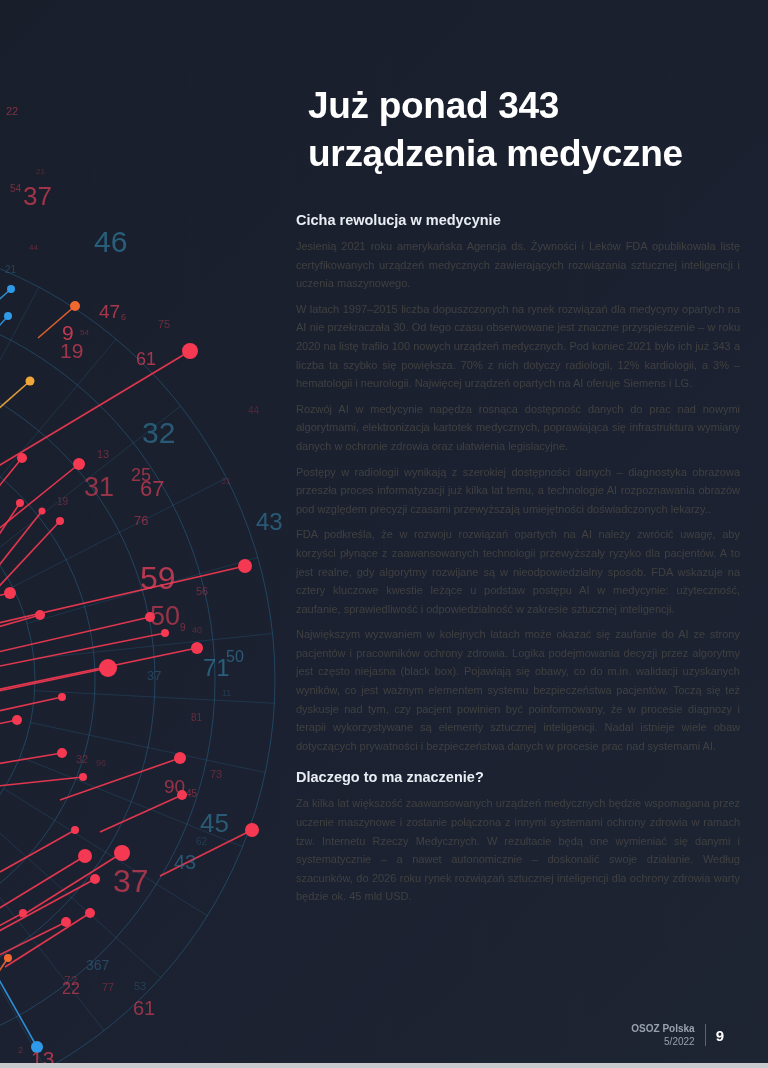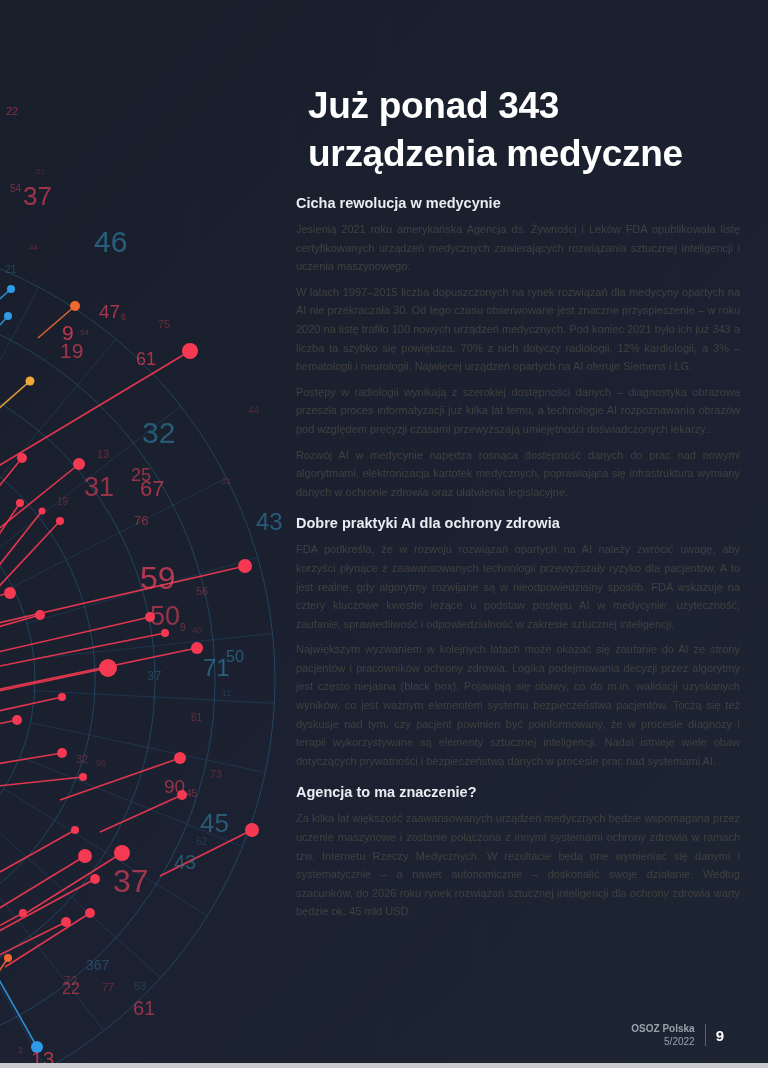--- a/index.html
+++ b/index.html
@@ -6,21 +6,21 @@
   body{
     width:768px;height:1068px;position:relative;overflow:hidden;
     background:linear-gradient(135deg,#181e2a 0%,#1b2130 55%,#1d2432 100%);
     font-family:"Liberation Sans",sans-serif;
   }
   #deco{position:absolute;left:0;top:0;width:768px;height:1068px;pointer-events:none}
   #deco text{font-family:"Liberation Sans",sans-serif}
   .article{position:absolute;left:296px;top:70px;width:444px}
   .title{margin:12px;font-size:37px;line-height:48px;font-weight:700;color:#ffffff;letter-spacing:-0.3px}
   .sec-heading{font-size:14.5px;font-weight:700;color:#e9edf3;margin:14px 0 9px}
-  .sec-heading.first{margin-top:17px}
+  .sec-heading.first{margin-top:34px}
   .article p{margin:0 0 7px;font-size:11px;line-height:18.6px;color:#404040;text-align:justify}
   .footer{position:absolute;right:44px;bottom:20px;display:flex;align-items:center;gap:10px}
   .footer-text{text-align:right;color:#99a1ad;font-size:10px;font-weight:700;line-height:13px}
   .footer-issue{font-weight:400}
   .footer-divider{width:1px;height:22px;background:#5d6571}
   .footer-pagenum{color:#ffffff;font-size:15px;font-weight:700}
   .bottom-edge{position:absolute;left:0;bottom:0;width:768px;height:5px;background:#c8cacd}
 </style>
 </head>
 <body>
@@ -174,28 +174,27 @@
 
   <div class="article">
     <h1 class="title">
       <span>Już ponad 343</span><br>
       <span>urządzenia medyczne</span><br>
     </h1>
 
     <div class="sec-heading first">Cicha rewolucja w medycynie</div>
     <p>Jesienią 2021 roku amerykańska Agencja ds. Żywności i Leków FDA opublikowała listę certyfikowanych urządzeń medycznych zawierających rozwiązania sztucznej inteligencji i uczenia maszynowego.</p>
     <p>W latach 1997–2015 liczba dopuszczonych na rynek rozwiązań dla medycyny opartych na AI nie przekraczała 30. Od tego czasu obserwowane jest znaczne przyspieszenie – w roku 2020 na listę trafiło 100 nowych urządzeń medycznych. Pod koniec 2021 było ich już 343 a liczba ta szybko się powiększa. 70% z nich dotyczy radiologii, 12% kardiologii, a 3% – hematologii i neurologii. Najwięcej urządzeń opartych na AI oferuje Siemens i LG.</p>
+    <p>Rozwój AI w medycynie napędza rosnąca dostępność danych do prac nad nowymi algorytmami, elektronizacja kartotek medycznych, poprawiająca się infrastruktura wymiany danych w ochronie zdrowia oraz ułatwienia legislacyjne.</p>
     <p>Postępy w radiologii wynikają z szerokiej dostępności danych – diagnostyka obrazowa przeszła proces informatyzacji już kilka lat temu, a technologie AI rozpoznawania obrazów pod względem precyzji czasami przewyższają umiejętności doświadczonych lekarzy..</p>
-    <p>Rozwój AI w medycynie napędza rosnąca dostępność danych do prac nad nowymi algorytmami, elektronizacja kartotek medycznych, poprawiająca się infrastruktura wymiany danych w ochronie zdrowia oraz ułatwienia legislacyjne.</p>
-
-    <div class="sec-heading">Dobre praktyki AI dla ochrony zdrowia</div>
+
     <p>FDA podkreśla, że w rozwoju rozwiązań opartych na AI należy zwrócić uwagę, aby korzyści płynące z zaawansowanych technologii przewyższały ryzyko dla pacjentów. A to jest realne, gdy algorytmy rozwijane są w nieodpowiedzialny sposób. FDA wskazuje na cztery kluczowe kwestie leżące u podstaw postępu AI w medycynie: użyteczność, zaufanie, sprawiedliwość i odpowiedzialność w zakresie sztucznej inteligencji.</p>
     <p>Największym wyzwaniem w kolejnych latach może okazać się zaufanie do AI ze strony pacjentów i pracowników ochrony zdrowia. Logika podejmowania decyzji przez algorytmy jest często niejasna (black box). Pojawiają się obawy, co do m.in. walidacji uzyskanych wyników, co jest ważnym elementem systemu bezpieczeństwa pacjentów. Toczą się też dyskusje nad tym, czy pacjent powinien być poinformowany, że w procesie diagnozy i terapii wykorzystywane są elementy sztucznej inteligencji. Nadal istnieje wiele obaw dotyczących prywatności i bezpieczeństwa danych w procesie prac nad systemami AI.</p>
 
-    <div class="sec-heading">Agencja to ma znaczenie?</div>
+    <div class="sec-heading">Dlaczego to ma znaczenie?</div>
     <p>Za kilka lat większość zaawansowanych urządzeń medycznych będzie wspomagana przez uczenie maszynowe i zostanie połączona z innymi systemami ochrony zdrowia w ramach tzw. Internetu Rzeczy Medycznych. W rezultacie będą one wymieniać się danymi i systematycznie – a nawet autonomicznie – doskonalić swoje działanie. Według szacunków, do 2026 roku rynek rozwiązań sztucznej inteligencji dla ochrony zdrowia warty będzie ok. 45 mld USD.</p>
 
   </div>
 
   <div class="footer">
     <div class="footer-text">
       <div>OSOZ Polska</div>
       <div class="footer-issue">5/2022</div>
     </div>
     <div class="footer-divider"></div>

